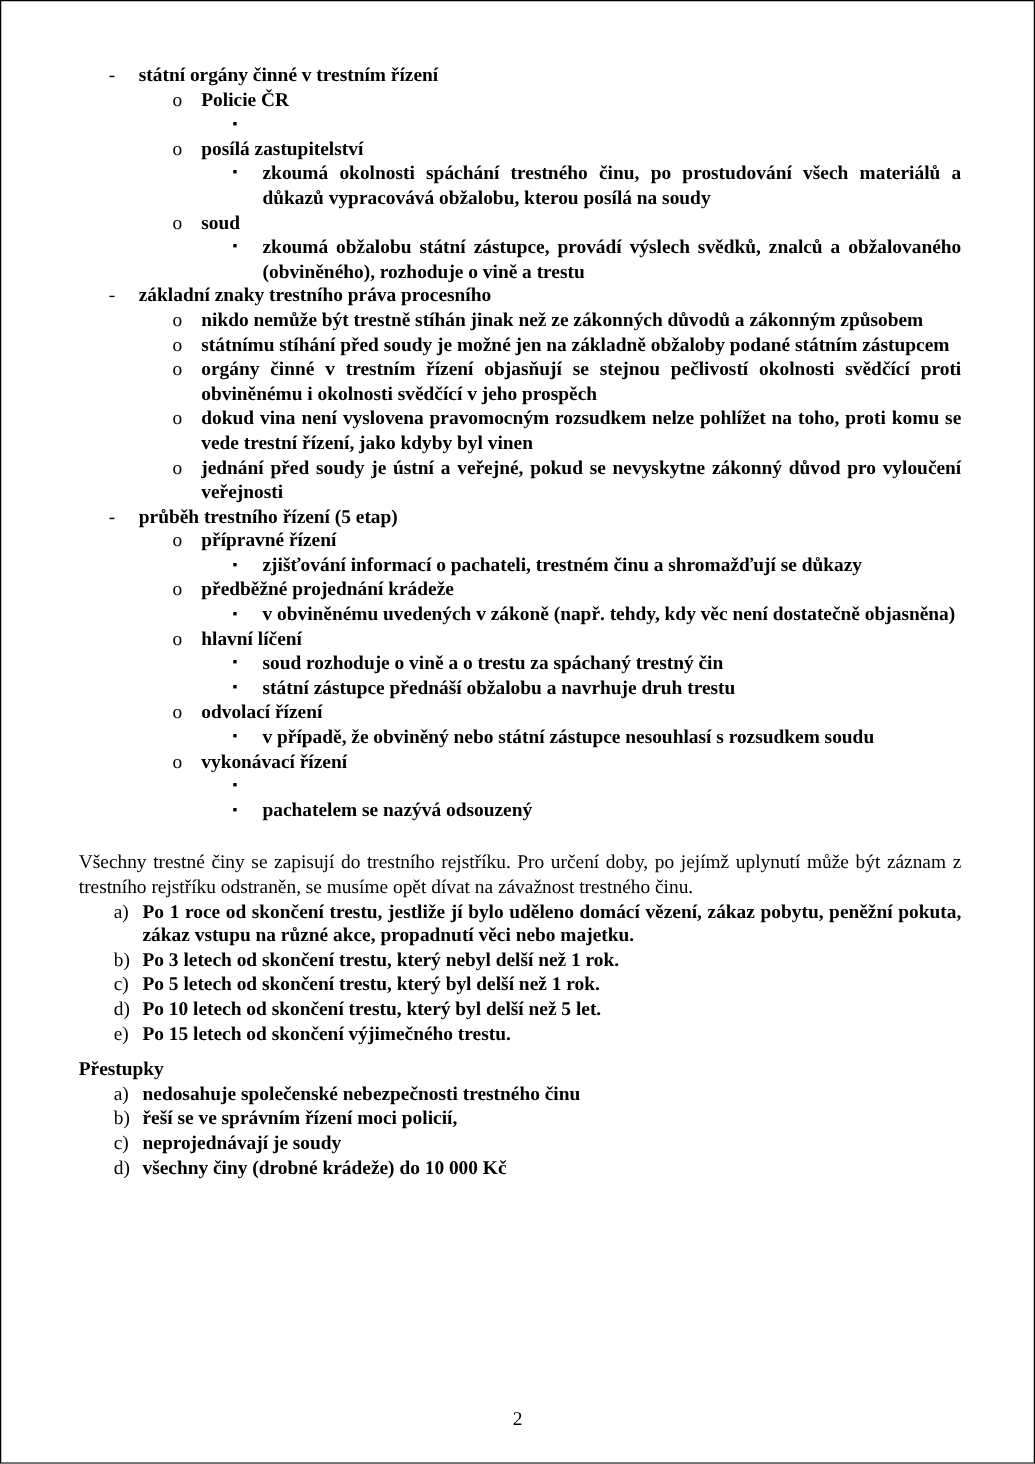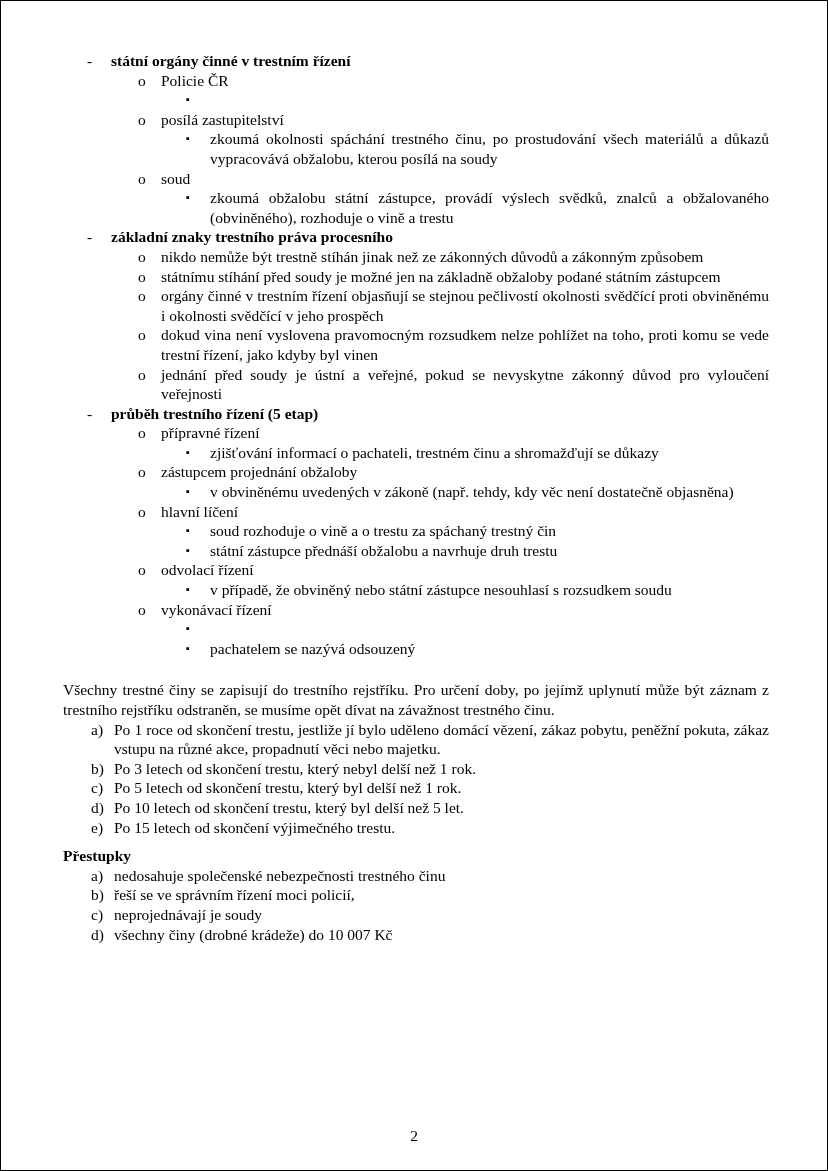--- a/index.html
+++ b/index.html
@@ -26,20 +26,21 @@
   .li {
     display: flex;
     align-items: flex-start;
   }
   .marker {
     flex: 0 0 auto;
   }
   .text {
     flex: 1 1 auto;
     text-align: justify;
+    font-weight: bold;
   }
   .bold { font-weight: bold; }
 
   
   .l1 { padding-left: 24px; }
   .l1 > .marker { width: 24px; }
 
   
   .l2 { padding-left: 75px; }
   .l2 > .marker { width: 23px; }
@@ -140,21 +141,21 @@
       <span class="marker">o</span>
       <span class="text">přípravné řízení</span>
     </div>
     <div class="li l3">
       <span class="marker">▪</span>
       <span class="text">zjišťování informací o pachateli, trestném činu a shromažďují se důkazy</span>
     </div>
 
     <div class="li l2">
       <span class="marker">o</span>
-      <span class="text">zástupcem projednání obžaloby</span>
+      <span class="text">předběžné projednání krádeže</span>
     </div>
     <div class="li l3">
       <span class="marker">▪</span>
       <span class="text">v obviněnému uvedených v zákoně (např. tehdy, kdy věc není dostatečně objasněna)</span>
     </div>
 
     <div class="li l2">
       <span class="marker">o</span>
       <span class="text">hlavní líčení</span>
     </div>
@@ -220,19 +221,19 @@
     <div class="li la">
       <span class="marker">b)</span>
       <span class="text">řeší se ve správním řízení moci policií,</span>
     </div>
     <div class="li la">
       <span class="marker">c)</span>
       <span class="text">neprojednávají je soudy</span>
     </div>
     <div class="li la">
       <span class="marker">d)</span>
-      <span class="text">všechny činy (drobné krádeže) do 10 007 Kč</span>
+      <span class="text">všechny činy (drobné krádeže) do 10 000 Kč</span>
     </div>
 
   </div>
 
   <div class="page-number">2</div>
 </div>
 
 </body></html>

